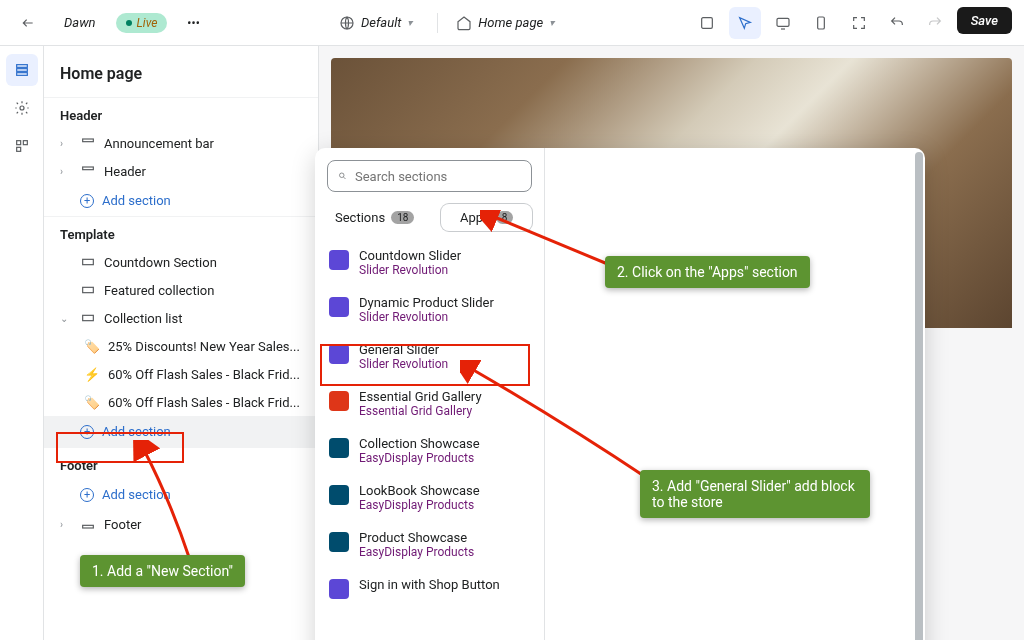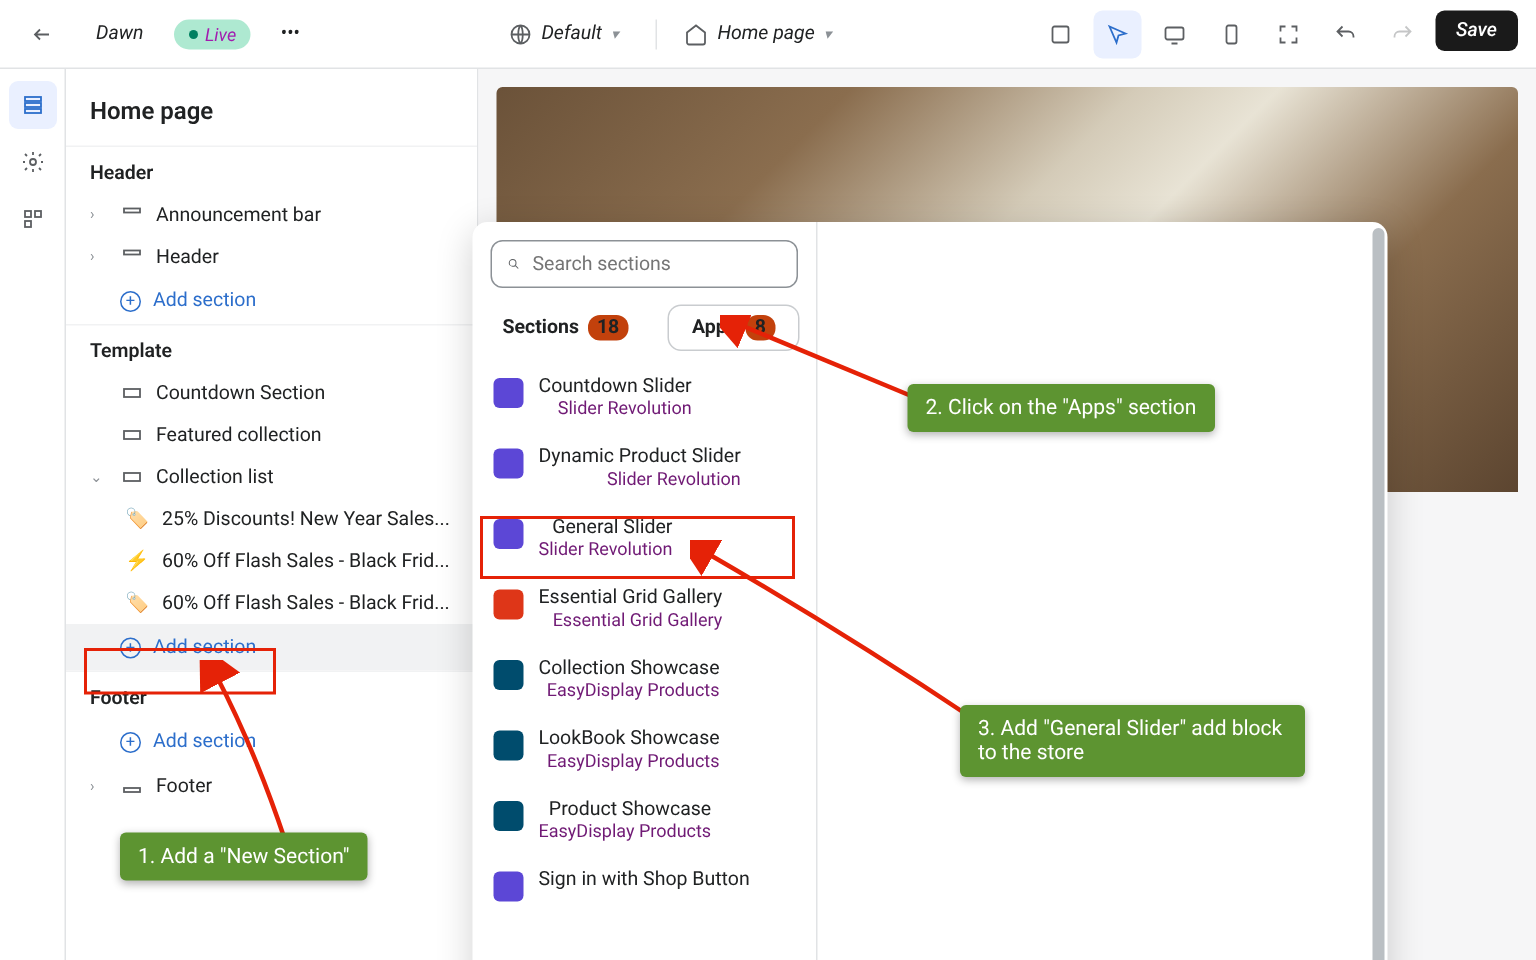--- a/index.html
+++ b/index.html
@@ -3,21 +3,21 @@
 <meta charset="utf-8">
 <style>
 * { box-sizing: border-box; margin: 0; padding: 0; font-family: -apple-system, BlinkMacSystemFont, "Segoe UI", Roboto, sans-serif; }
 body { background: #fff; font-size: 13px; color: #202223; overflow: hidden; width: 1024px; height: 640px; position: relative; }
 
 .topbar { height: 46px; border-bottom: 1px solid #e1e3e5; display: flex; align-items: center; padding: 0 12px; gap: 12px; font-style: italic; }
 .tb-left { display: flex; align-items: center; gap: 10px; }
 .tb-center { flex: 1; display: flex; justify-content: center; align-items: center; gap: 8px; }
 .tb-right { display: flex; align-items: flex-start; gap: 6px; }
 .tb-btn { height: 32px; padding: 0 10px; border-radius: 6px; display: flex; align-items: center; gap: 6px; cursor: pointer; }
-.live-badge { background: #aee9d1; color: #a21caf; font-size: 12px; padding: 3px 10px; border-radius: 10px; display: flex; align-items: center; gap: 5px; }
+.live-badge { background: #aee9d1; color: #a16207; font-size: 12px; padding: 3px 10px; border-radius: 10px; display: flex; align-items: center; gap: 5px; }
 .live-dot { width: 6px; height: 6px; background: #008060; border-radius: 50%; }
 .icon-btn { width: 32px; height: 32px; border-radius: 6px; display: flex; align-items: center; justify-content: center; cursor: pointer; }
 .icon-btn.active { background: #eaf0ff; }
 .save-btn { background: #1a1a1a; color: #fff; padding: 6px 14px; border-radius: 6px; font-weight: 500; cursor: pointer; }
 .divider { width: 1px; height: 20px; background: #e1e3e5; }
 
 .workspace { display: flex; height: 594px; }
 .railbar { width: 44px; border-right: 1px solid #e1e3e5; padding-top: 8px; display: flex; flex-direction: column; align-items: center; gap: 6px; }
 .rail-btn { width: 32px; height: 32px; border-radius: 6px; display: flex; align-items: center; justify-content: center; cursor: pointer; }
 .rail-btn.active { background: #eaf0ff; }
@@ -40,26 +40,26 @@
 .canvas { flex: 1; position: relative; background: #f6f6f7; padding: 12px; }
 .preview-img { width: 100%; height: 270px; background: linear-gradient(135deg, #6b5239 0%, #8a6d4e 25%, #d4cbb8 45%, #e8e3d5 55%, #8a6d4e 75%, #5c4530 100%); border-radius: 4px 4px 0 0; }
 
 .popup { position: absolute; top: 148px; left: 315px; width: 610px; height: 570px; background: #fff; border-radius: 10px; box-shadow: 0 6px 24px rgba(0,0,0,0.18); display: flex; overflow: hidden; }
 .popup-left { width: 230px; border-right: 1px solid #e1e3e5; display: flex; flex-direction: column; }
 .popup-right { flex: 1; display: flex; align-items: flex-end; justify-content: center; color: #6d7175; gap: 8px; position: relative; }
 .popup-scrollbar { position: absolute; right: 2px; top: 4px; bottom: 4px; width: 8px; background: #babfc3; border-radius: 4px; }
 .search-wrap { padding: 12px; }
 .search-box { border: 1px solid #8c9196; border-radius: 8px; padding: 7px 10px; display: flex; align-items: center; gap: 8px; }
 .search-box input { border: none; outline: none; flex: 1; font-size: 13px; }
-.tab-row { display: flex; gap: 19px; padding: 0 12px 8px; font-weight: bold; }
+.tab-row { display: flex; gap: 19px; padding: 0 12px 8px; }
 .tab { flex: 1; padding: 6px 8px; border-radius: 8px; display: flex; align-items: center; justify-content: center; gap: 6px; cursor: pointer; font-size: 13px; }
 .tab.active { background: #fff; box-shadow: 0 0 0 1px #c9cccf; }
-.tab-badge { background: #c2410c; border-radius: 8px; padding: 1px 6px; font-size: 13px; }
+.tab-badge { background: #a3a3a3; border-radius: 8px; padding: 1px 6px; font-size: 10px; }
 .apps-list { overflow-y: auto; flex: 1; }
-.app-item { display: flex; gap: 10px; padding: 9px 14px; cursor: pointer; align-items: flex-start; text-align: right; }
+.app-item { display: flex; gap: 10px; padding: 9px 14px; cursor: pointer; align-items: flex-start; }
 .app-icon { width: 20px; height: 20px; border-radius: 4px; flex-shrink: 0; margin-top: 2px; }
 .app-icon.purple { background: #5c47d6; }
 .app-icon.red { background: #de3618; }
 .app-icon.teal { background: #004c6d; }
 .app-name { font-size: 13px; }
 .app-sub { font-size: 12px; color: #701a75; }
 
 .callout { position: absolute; background: #5d9431; color: #fff; padding: 8px 12px; border-radius: 4px; font-size: 14px; box-shadow: 0 2px 6px rgba(0,0,0,0.3); z-index: 20; }
 .callout1 { top: 555px; left: 80px; }
 .callout2 { top: 256px; left: 605px; }

